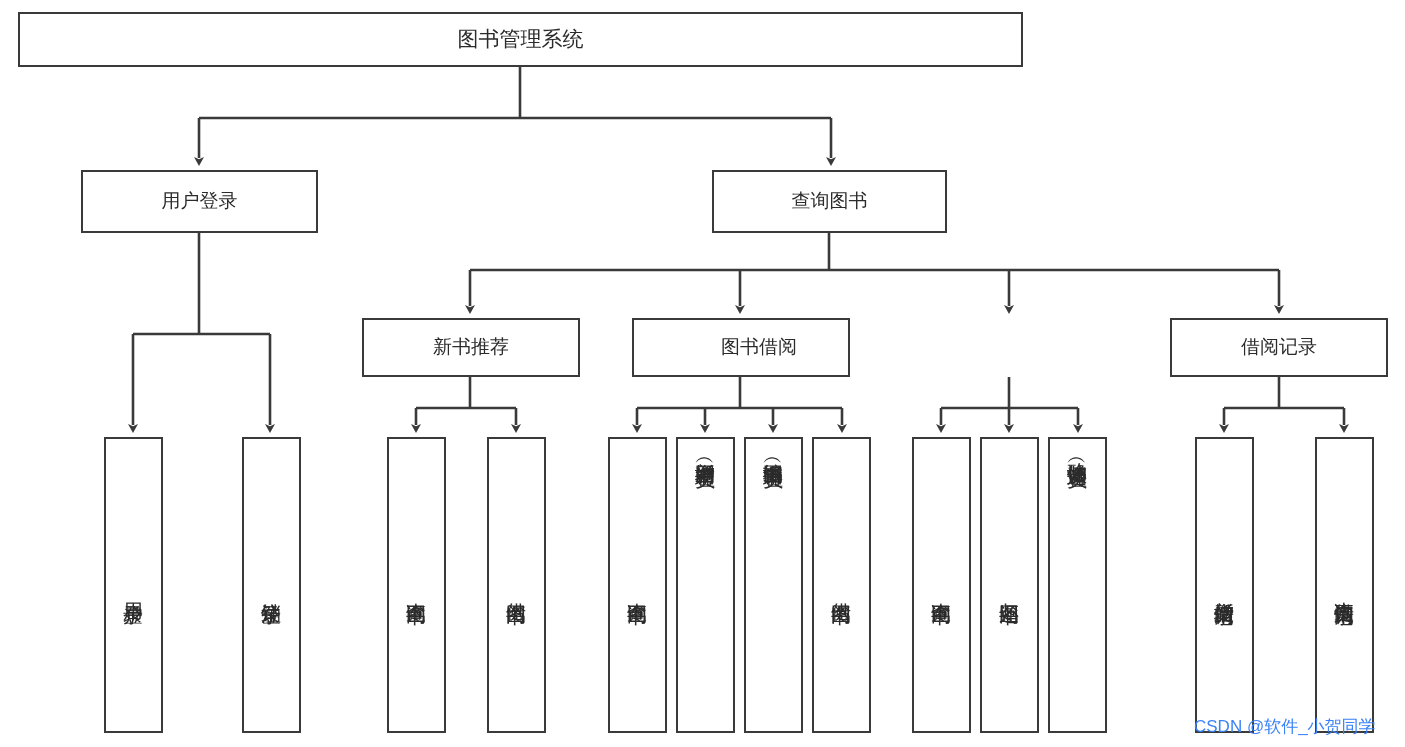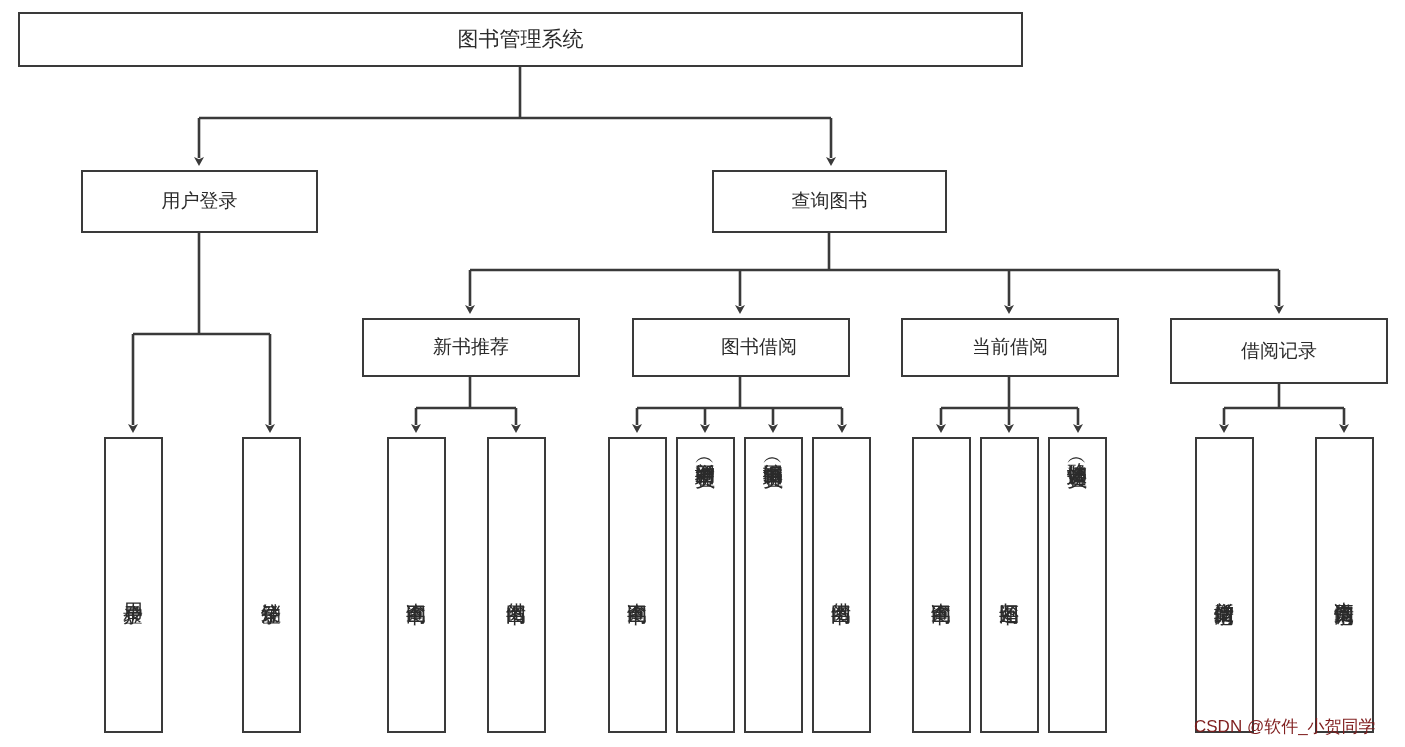--- a/index.html
+++ b/index.html
@@ -57,21 +57,21 @@
     white-space: nowrap;
     margin: 0 auto;
   }
   .node-leaf.leaf-center {
     align-items: center;
   }
   .watermark {
     position: absolute;
     font-family: "Liberation Sans", "DejaVu Sans", sans-serif;
     font-size: 17px;
-    color: #7f1d1d;
+    color: #3b82f6;
     white-space: nowrap;
     pointer-events: none;
   }
 </style>
 </head>
 <body>
 
 <div id="diagram-root">
 
   <svg id="diagram-svg" viewBox="0 0 1405 747" xmlns="http://www.w3.org/2000/svg">
@@ -134,24 +134,21 @@
   <div class="node-box node-l1" style="left:712px; top:170px; width:235px; height:63px;">
     <span class="node-label">查询图书</span>
   </div>
 
   <div class="node-box node-l2" style="left:362px; top:318px; width:218px; height:59px;">
     <span class="node-label">新书推荐</span>
   </div>
   <div class="node-box node-l2" style="left:632px; top:318px; width:218px; height:59px;padding-left:36px;">
     <span class="node-label">图书借阅</span>
   </div>
-  <div class="node-box node-l2" style="left:901px; top:318px; width:218px; height:59px;">
-    <span class="node-label">当前借阅</span>
-  </div>
-  <div class="node-box node-l2" style="left:1170px; top:318px; width:218px; height:66px;">
+  <div class="node-box node-l2" style="left:1170px; top:318px; width:218px; height:59px;">
     <span class="node-label">借阅记录</span>
   </div>
 
   <div class="node-box node-leaf leaf-center" style="left:104px; top:437px; width:59px; height:296px;">
     <span class="node-label">用户登录</span>
   </div>
   <div class="node-box node-leaf leaf-center" style="left:242px; top:437px; width:59px; height:296px;">
     <span class="node-label">注销登录</span>
   </div>
 

